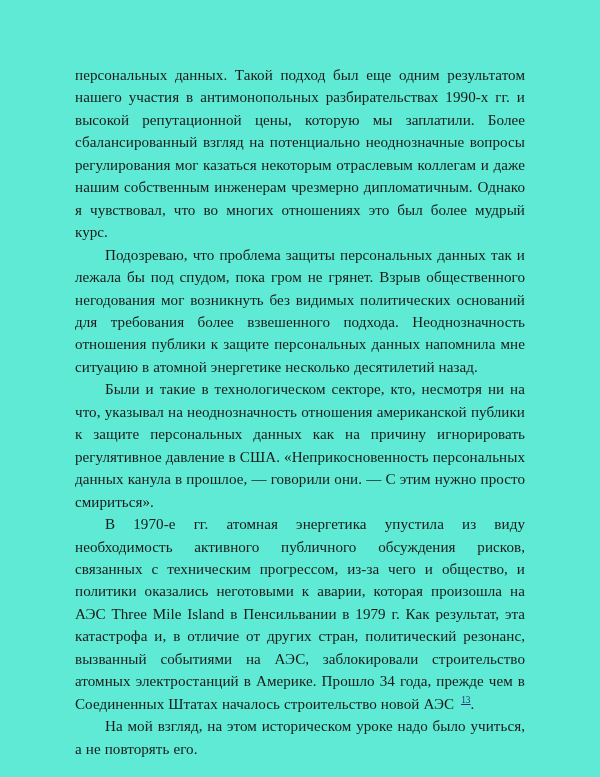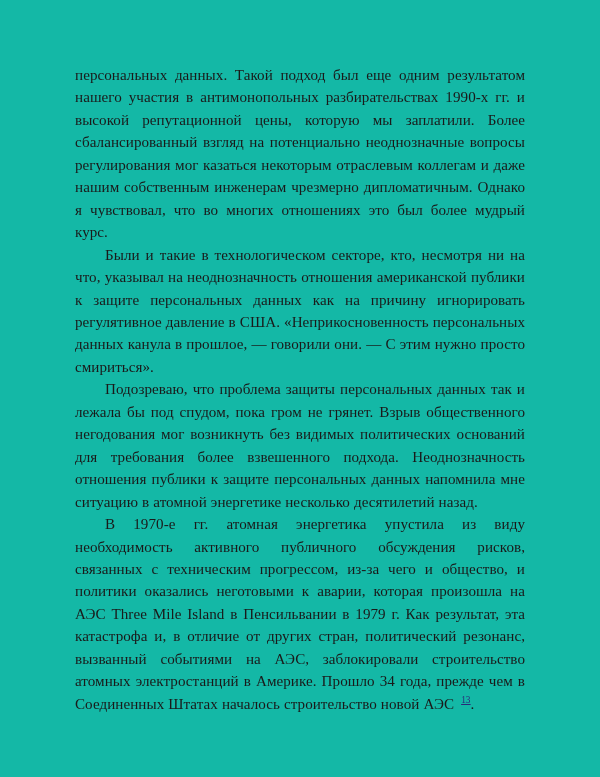--- a/index.html
+++ b/index.html
@@ -12,21 +12,21 @@
     width: 600px;
     height: 777px;
     overflow: hidden;
     font-family: "Liberation Serif", "DejaVu Serif", serif;
     color: #1a1a1a;
   }
   .page {
     position: relative;
     width: 600px;
     height: 777px;
-    background: #14b8a6;
+    background: #5eead4;
     box-sizing: border-box;
   }
   .text-block {
     position: absolute;
     left: 75px;
     top: 64px;
     width: 450px;
   }
   .para {
     margin: 0;
@@ -55,21 +55,22 @@
   }
 </style>
 </head>
 <body>
 
 <div class="page">
   <div class="text-block">
 
     <p class="para first">персональных данных. Такой подход был еще одним результатом нашего участия в антимонопольных разбирательствах 1990-х гг. и высокой репутационной цены, которую мы заплатили. Более сбалансированный взгляд на потенциально неоднозначные вопросы регулирования мог казаться некоторым отраслевым коллегам и даже нашим собственным инженерам чрезмерно дипломатичным. Однако я чувствовал, что во многих отношениях это был более мудрый курс.</p>
 
+    <p class="para">Подозреваю, что проблема защиты персональных данных так и лежала бы под спудом, пока гром не грянет. Взрыв общественного негодования мог возникнуть без видимых политических оснований для требования более взвешенного подхода. Неоднозначность отношения публики к защите персональных данных напомнила мне ситуацию в атомной энергетике несколько десятилетий назад.</p>
+
     <p class="para">Были и такие в технологическом секторе, кто, несмотря ни на что, указывал на неоднозначность отношения американской публики к защите персональных данных как на причину игнорировать регулятивное давление в США. «Неприкосновенность персональных данных канула в прошлое, — говорили они. — С этим нужно просто смириться».</p>
-
-    <p class="para">Подозреваю, что проблема защиты персональных данных так и лежала бы под спудом, пока гром не грянет. Взрыв общественного негодования мог возникнуть без видимых политических оснований для требования более взвешенного подхода. Неоднозначность отношения публики к защите персональных данных напомнила мне ситуацию в атомной энергетике несколько десятилетий назад.</p>
 
     <p class="para"><span>В 1970-е гг. атомная энергетика упустила из виду необходимость активного публичного обсуждения рисков, связанных с техническим прогрессом, из-за чего и общество, и политики оказались неготовыми к аварии, которая произошла на АЭС Three Mile Island в Пенсильвании в 1979 г. Как результат, эта катастрофа и, в отличие от других стран, политический резонанс, вызванный событиями на АЭС, заблокировали строительство атомных электростанций в Америке. Прошло 34 года, прежде чем в Соединенных Штатах началось строительство новой АЭС</span><a class="footnote-ref">13</a><span>.</span></p>
 
+    <p class="para">На мой взгляд, на этом историческом уроке надо было учиться, а не повторять его.</p>
 
   </div>
 </div>
 
 </body></html>

